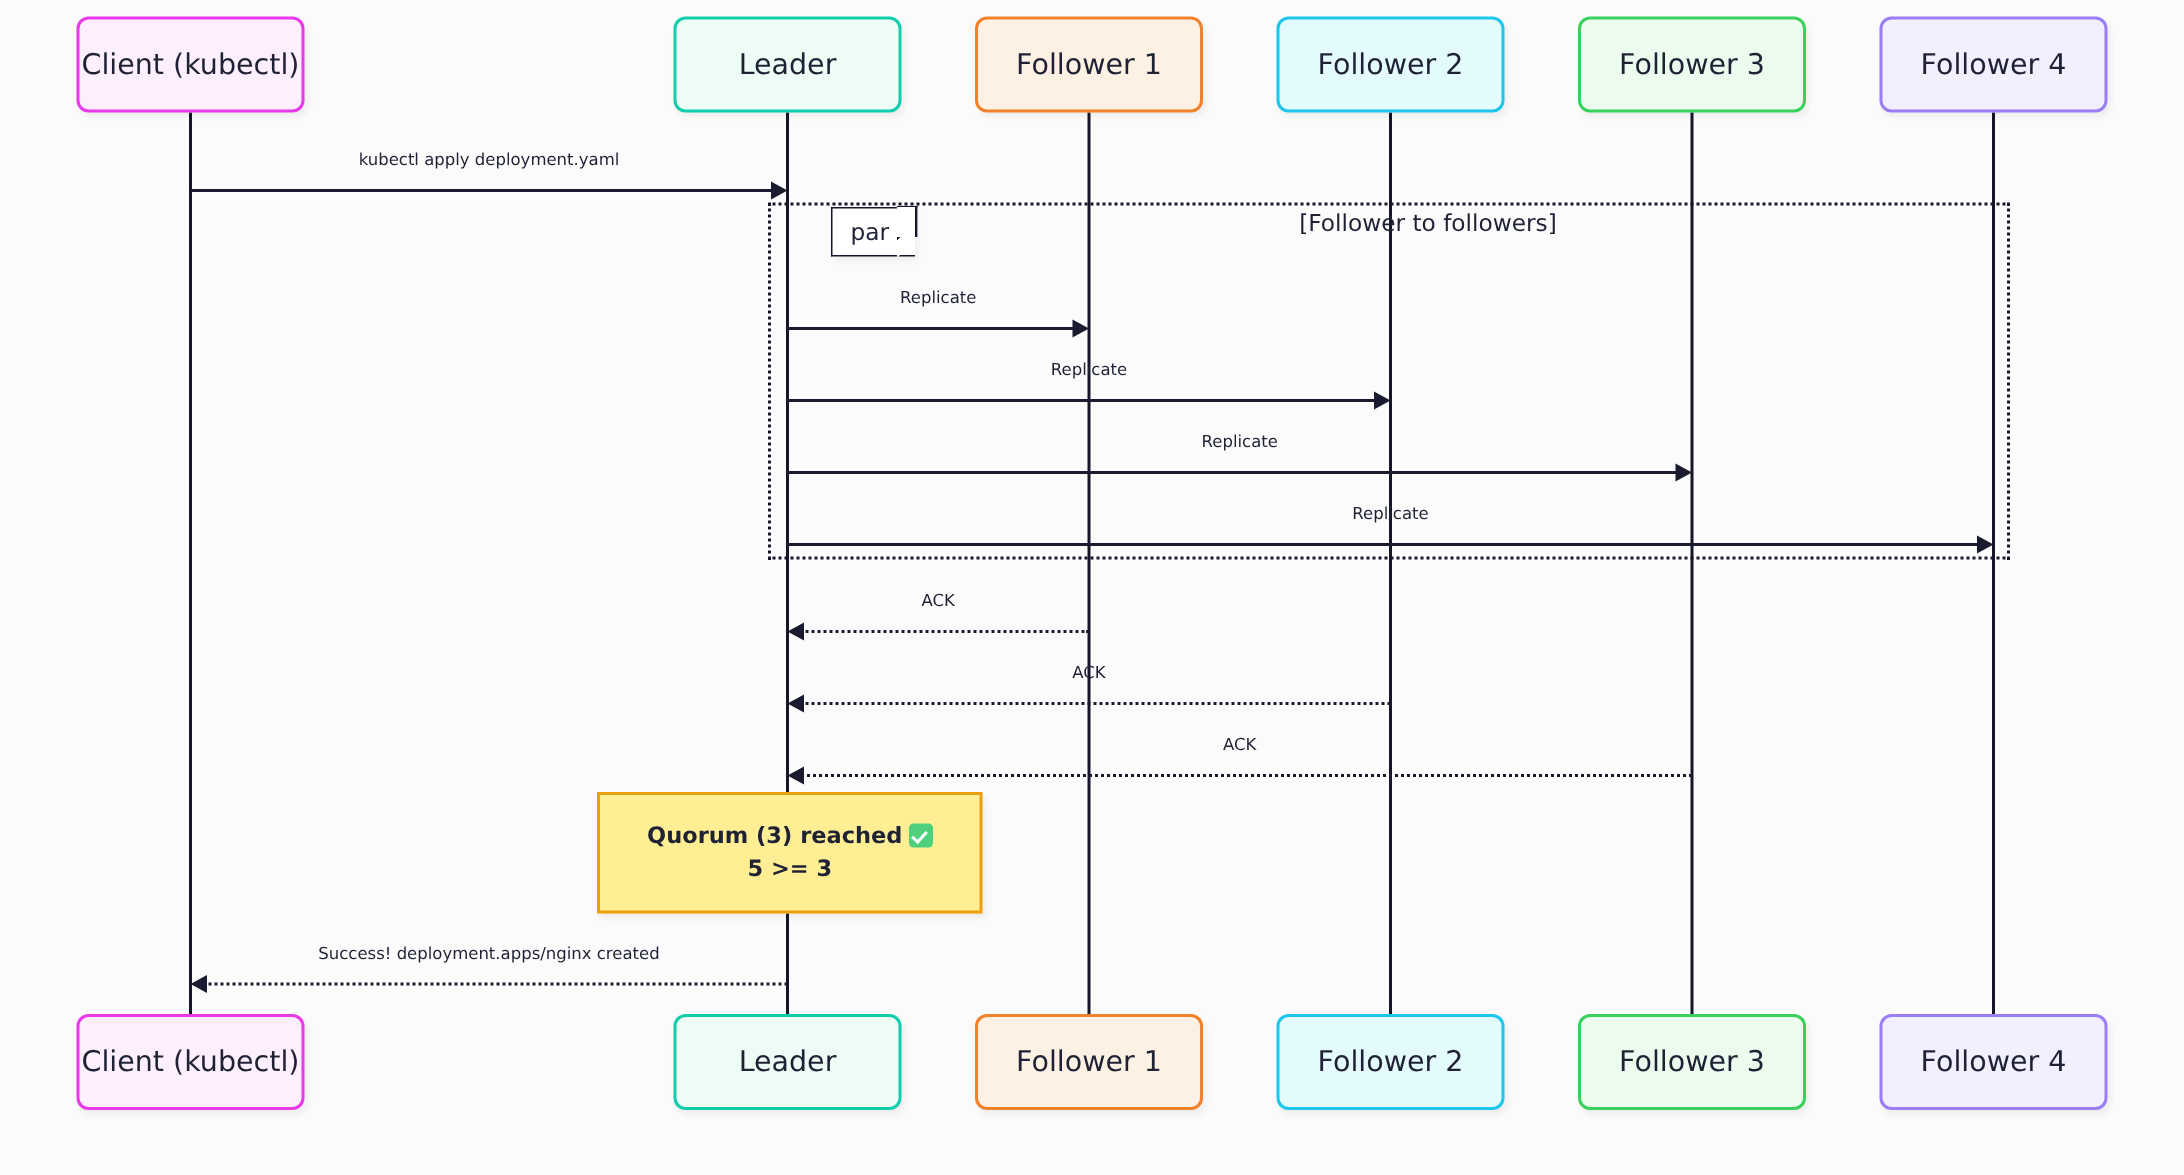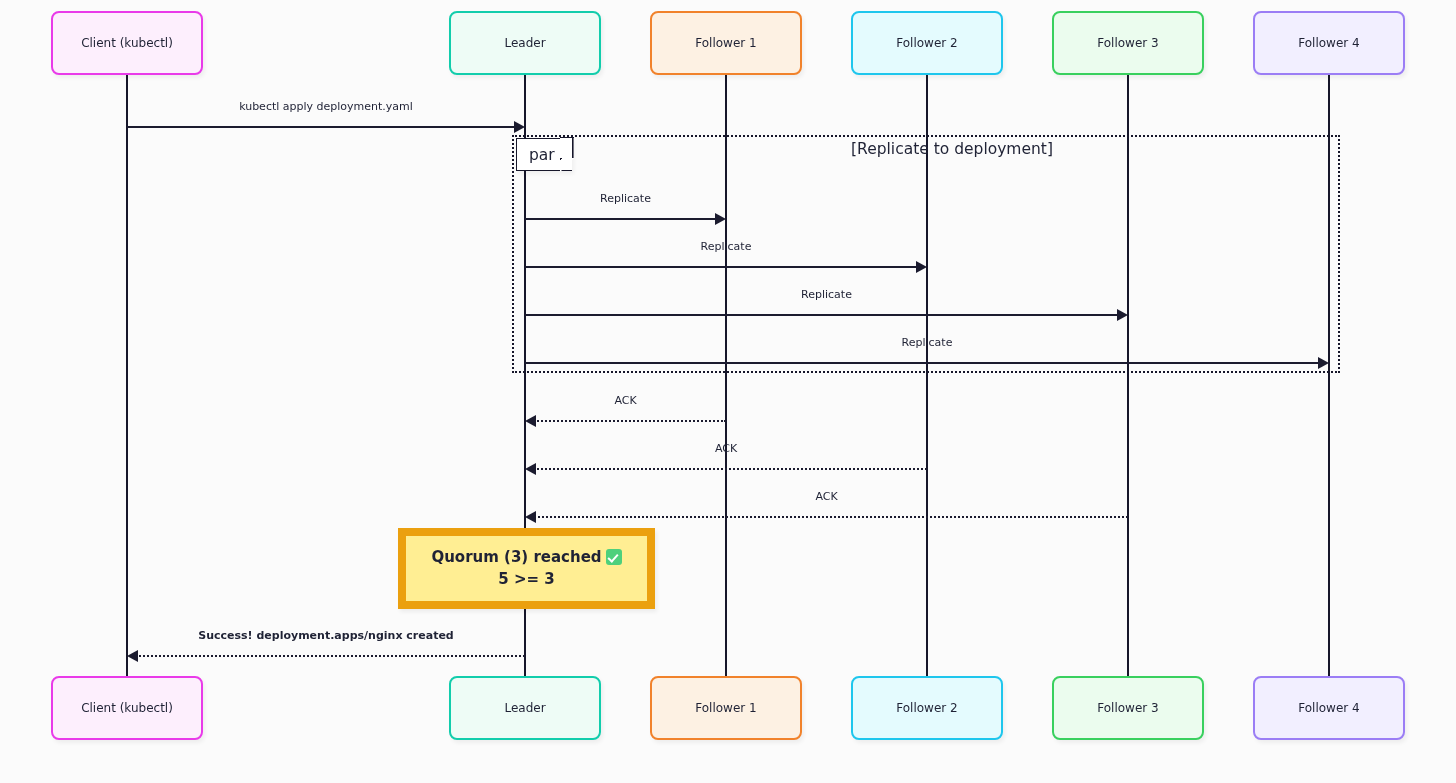--- a/index.html
+++ b/index.html
@@ -19,21 +19,21 @@
   
   .actor {
     position: absolute;
     box-sizing: border-box;
     border-width: 2px;
     border-style: solid;
     border-radius: 8px;
     display: flex;
     align-items: center;
     justify-content: center;
-    font-size: 12px;
+    font-size: 19px;
     color: #1f2235;
     box-shadow: 2px 3px 4px rgba(0,0,0,0.055);
     white-space: nowrap;
   }
 
   
   .lifeline {
     position: absolute;
     width: 2px;
     background: #16162a;
@@ -85,20 +85,21 @@
     box-sizing: border-box;
     background: #ffffff;
     border: 1.6px solid #16162a;
     border-right: none;
     display: flex;
     align-items: center;
     padding-left: 12px;
     font-size: 15.5px;
     color: #1f2235;
     box-shadow: 2px 3px 4px rgba(0,0,0,0.05);
+    margin-left: 38px;
   }
   .par-tag::after {
     content: "";
     position: absolute;
     right: -2px;
     top: -2px;
     bottom: -2px;
     width: 14px;
     background:
       linear-gradient(to bottom right, #16162a 0 1.6px, transparent 1.6px) bottom right / 14px 14px no-repeat,
@@ -113,21 +114,21 @@
     color: #1f2235;
     white-space: nowrap;
     transform: translateX(-50%);
   }
 
   
   .note {
     position: absolute;
     box-sizing: border-box;
     background: #ffee93;
-    border: 8px solid #6d28d9;
+    border: 2px solid #6d28d9;
     display: flex;
     flex-direction: column;
     align-items: center;
     justify-content: center;
     font-size: 15px;
     font-weight: bold;
     color: #1f2235;
     line-height: 1.42;
     box-shadow: 2px 3px 4px rgba(0,0,0,0.06);
     text-align: center;
@@ -166,21 +167,21 @@
       <div class="lifeline" style="left: 725px; top: 75px; height: 601px;"></div>
       <div class="lifeline" style="left: 926px; top: 75px; height: 601px;"></div>
       <div class="lifeline" style="left: 1127px; top: 75px; height: 601px;"></div>
       <div class="lifeline" style="left: 1328px; top: 75px; height: 601px;"></div>
     </div>
 
   <div class="par-box" id="par-box" style="left: 512px; top: 135px; width: 828px; height: 238px;"></div>
   <div class="par-tag" id="par-tag" style="left: 516px; top: 138px; width: 56px; height: 33px;">
     <span>par</span>
   </div>
-  <div class="par-title" id="par-title" style="left: 952px; top: 140px;">[Replicate to deployment]</div>
+  <div class="par-title" id="par-title" style="left: 952px; top: 140px;">[Follower to followers]</div>
 
   <div id="messages">
       <div class="msg-line" style="top: 126px; left: 127px; width: 389px;"></div>
       <div class="arrowhead right" style="top: 121px; left: 514px;"></div>
       <div class="msg-label" style="left: 326px; top: 100px;">kubectl apply deployment.yaml</div>
       <div class="msg-line" style="top: 218px; left: 525px; width: 192px;"></div>
       <div class="arrowhead right" style="top: 213px; left: 715px;"></div>
       <div class="msg-label" style="left: 625.5px; top: 192px;">Replicate</div>
       <div class="msg-line" style="top: 266px; left: 525px; width: 393px;"></div>
       <div class="arrowhead right" style="top: 261px; left: 916px;"></div>
@@ -195,21 +196,21 @@
       <div class="arrowhead left" style="top: 415px; left: 525px;"></div>
       <div class="msg-label" style="left: 625.5px; top: 394px;">ACK</div>
       <div class="msg-line dotted" style="top: 468px; left: 534px; width: 393px;"></div>
       <div class="arrowhead left" style="top: 463px; left: 525px;"></div>
       <div class="msg-label" style="left: 726px; top: 442px;">ACK</div>
       <div class="msg-line dotted" style="top: 516px; left: 534px; width: 594px;"></div>
       <div class="arrowhead left" style="top: 511px; left: 525px;"></div>
       <div class="msg-label" style="left: 826.5px; top: 490px;">ACK</div>
       <div class="msg-line dotted" style="top: 655px; left: 136px; width: 389px;"></div>
       <div class="arrowhead left" style="top: 650px; left: 127px;"></div>
-      <div class="msg-label" style="left: 326px; top: 629px; font-weight: bold;">Success! deployment.apps/nginx created</div>
+      <div class="msg-label" style="left: 326px; top: 629px;">Success! deployment.apps/nginx created</div>
     </div>
 
   <div class="note" id="note" style="left: 398px; top: 528px; width: 257px; height: 81px; background: rgb(255, 238, 147); border-color: rgb(235, 160, 15);">
     <div class="line">
       <span>Quorum (3) reached</span><span class="check-badge"></span>
     </div>
     <div class="line">5 &gt;= 3</div>
   </div>
 
   <div id="actors-top">

